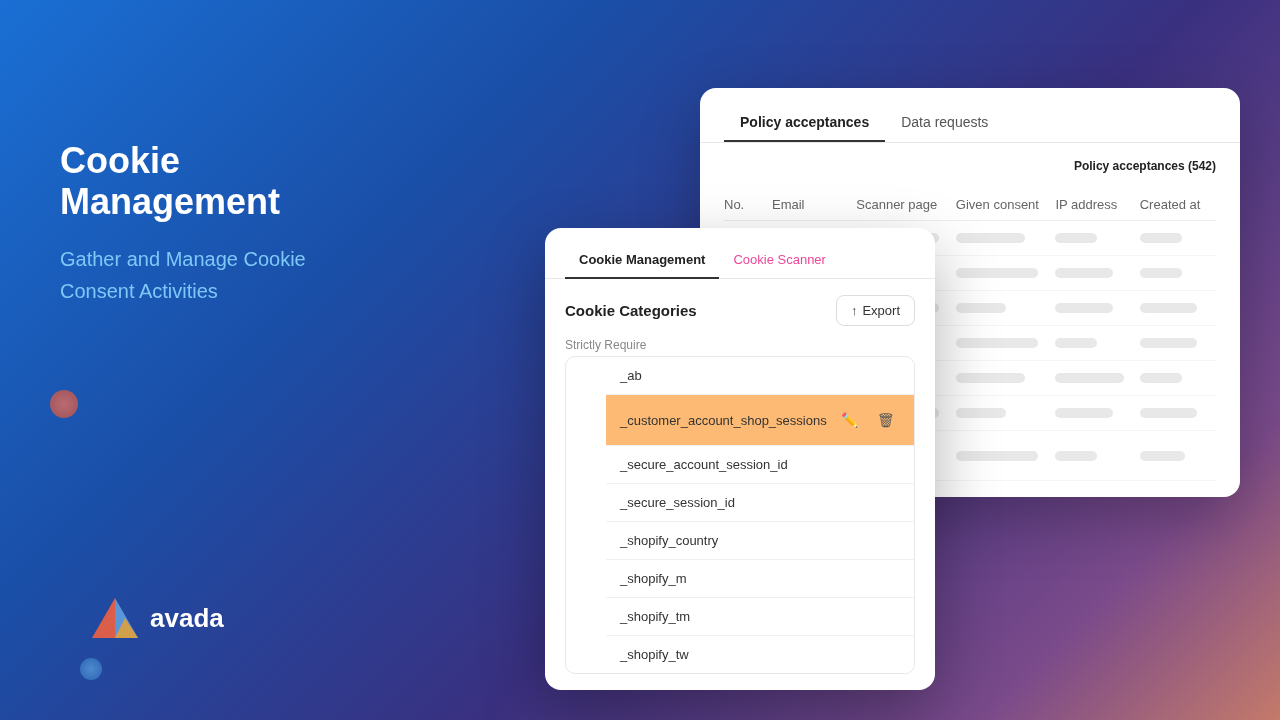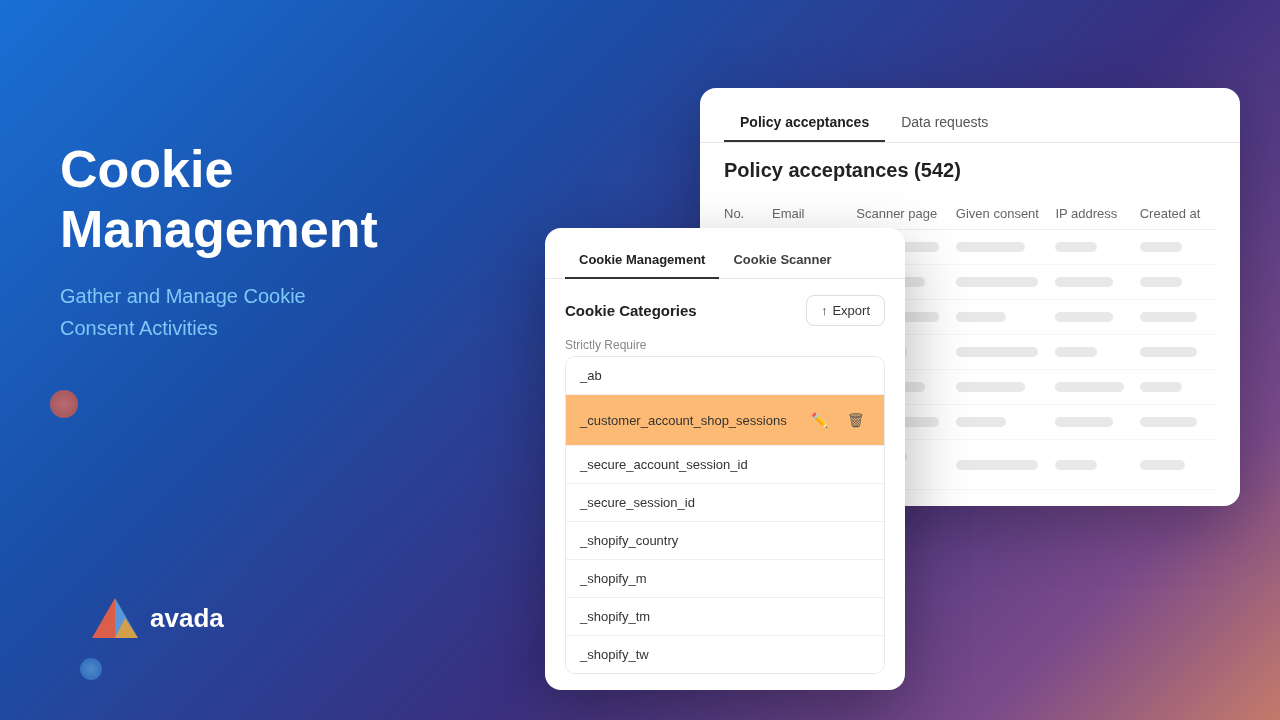--- a/index.html
+++ b/index.html
@@ -13,21 +13,21 @@
     }
 
     
     .left-panel {
       position: absolute;
       left: 60px;
       top: 140px;
       color: white;
     }
     .left-panel h1 {
-      font-size: 52px;
+      font-size: 36px;
       font-weight: 700;
       line-height: 1.15;
       margin-bottom: 20px;
     }
     .left-panel p {
       font-size: 20px;
       color: #7ec8f8;
       line-height: 1.6;
       font-weight: 400;
     }
@@ -106,24 +106,25 @@
     .policy-tab.active {
       color: #222;
       border-bottom: 2px solid #333;
       font-weight: 600;
     }
 
     .policy-card-body {
       padding: 16px 24px;
     }
     .policy-title {
-      font-size: 20px;
+      font-size: 12px;
       font-weight: 600;
       color: #222;
       margin-bottom: 16px;
+      text-align: right;
     }
 
     .policy-table-header {
       display: grid;
       grid-template-columns: 40px 1fr 1.2fr 1.2fr 1fr 1fr;
       gap: 8px;
       padding: 8px 0;
       border-bottom: 1px solid #eee;
       font-size: 13px;
       color: #666;
@@ -147,40 +148,40 @@
     .skeleton-bar.short { width: 55%; }
     .skeleton-bar.medium { width: 75%; }
     .skeleton-bar.long { width: 90%; }
     .skeleton-bar.xshort { width: 40%; }
 
     
     .cookie-card {
       position: absolute;
       left: 545px;
       top: 228px;
-      width: 360px;
+      width: 390px;
       background: white;
       border-radius: 16px;
       box-shadow: 0 24px 64px rgba(0,0,0,0.30);
       overflow: hidden;
     }
 
     .cookie-card-tabs {
       display: flex;
       gap: 0;
       padding: 14px 20px 0;
       border-bottom: 1px solid #e8e8e8;
     }
     .cookie-tab {
       padding: 10px 14px;
       font-size: 13px;
-      font-weight: 700;
+      font-weight: 400;
       cursor: pointer;
       border-bottom: 2px solid transparent;
-      color: #404040;
+      color: #ec4899;
       margin-bottom: -1px;
     }
     .cookie-tab.active {
       color: #222;
       border-bottom: 2px solid #333;
       font-weight: 600;
     }
 
     .cookie-card-body {
       padding: 16px 20px;
@@ -218,20 +219,21 @@
       font-size: 12px;
       color: #888;
       font-weight: 500;
       margin-bottom: 4px;
     }
 
     .cookie-list {
       border: 1.5px solid #e8e8e8;
       border-radius: 10px;
       overflow: hidden;
+      padding-left: 40px;
     }
 
     .cookie-item {
       display: flex;
       align-items: center;
       justify-content: space-between;
       padding: 11px 14px;
       font-size: 13px;
       color: #333;
       border-bottom: 1px solid #f0f0f0;

